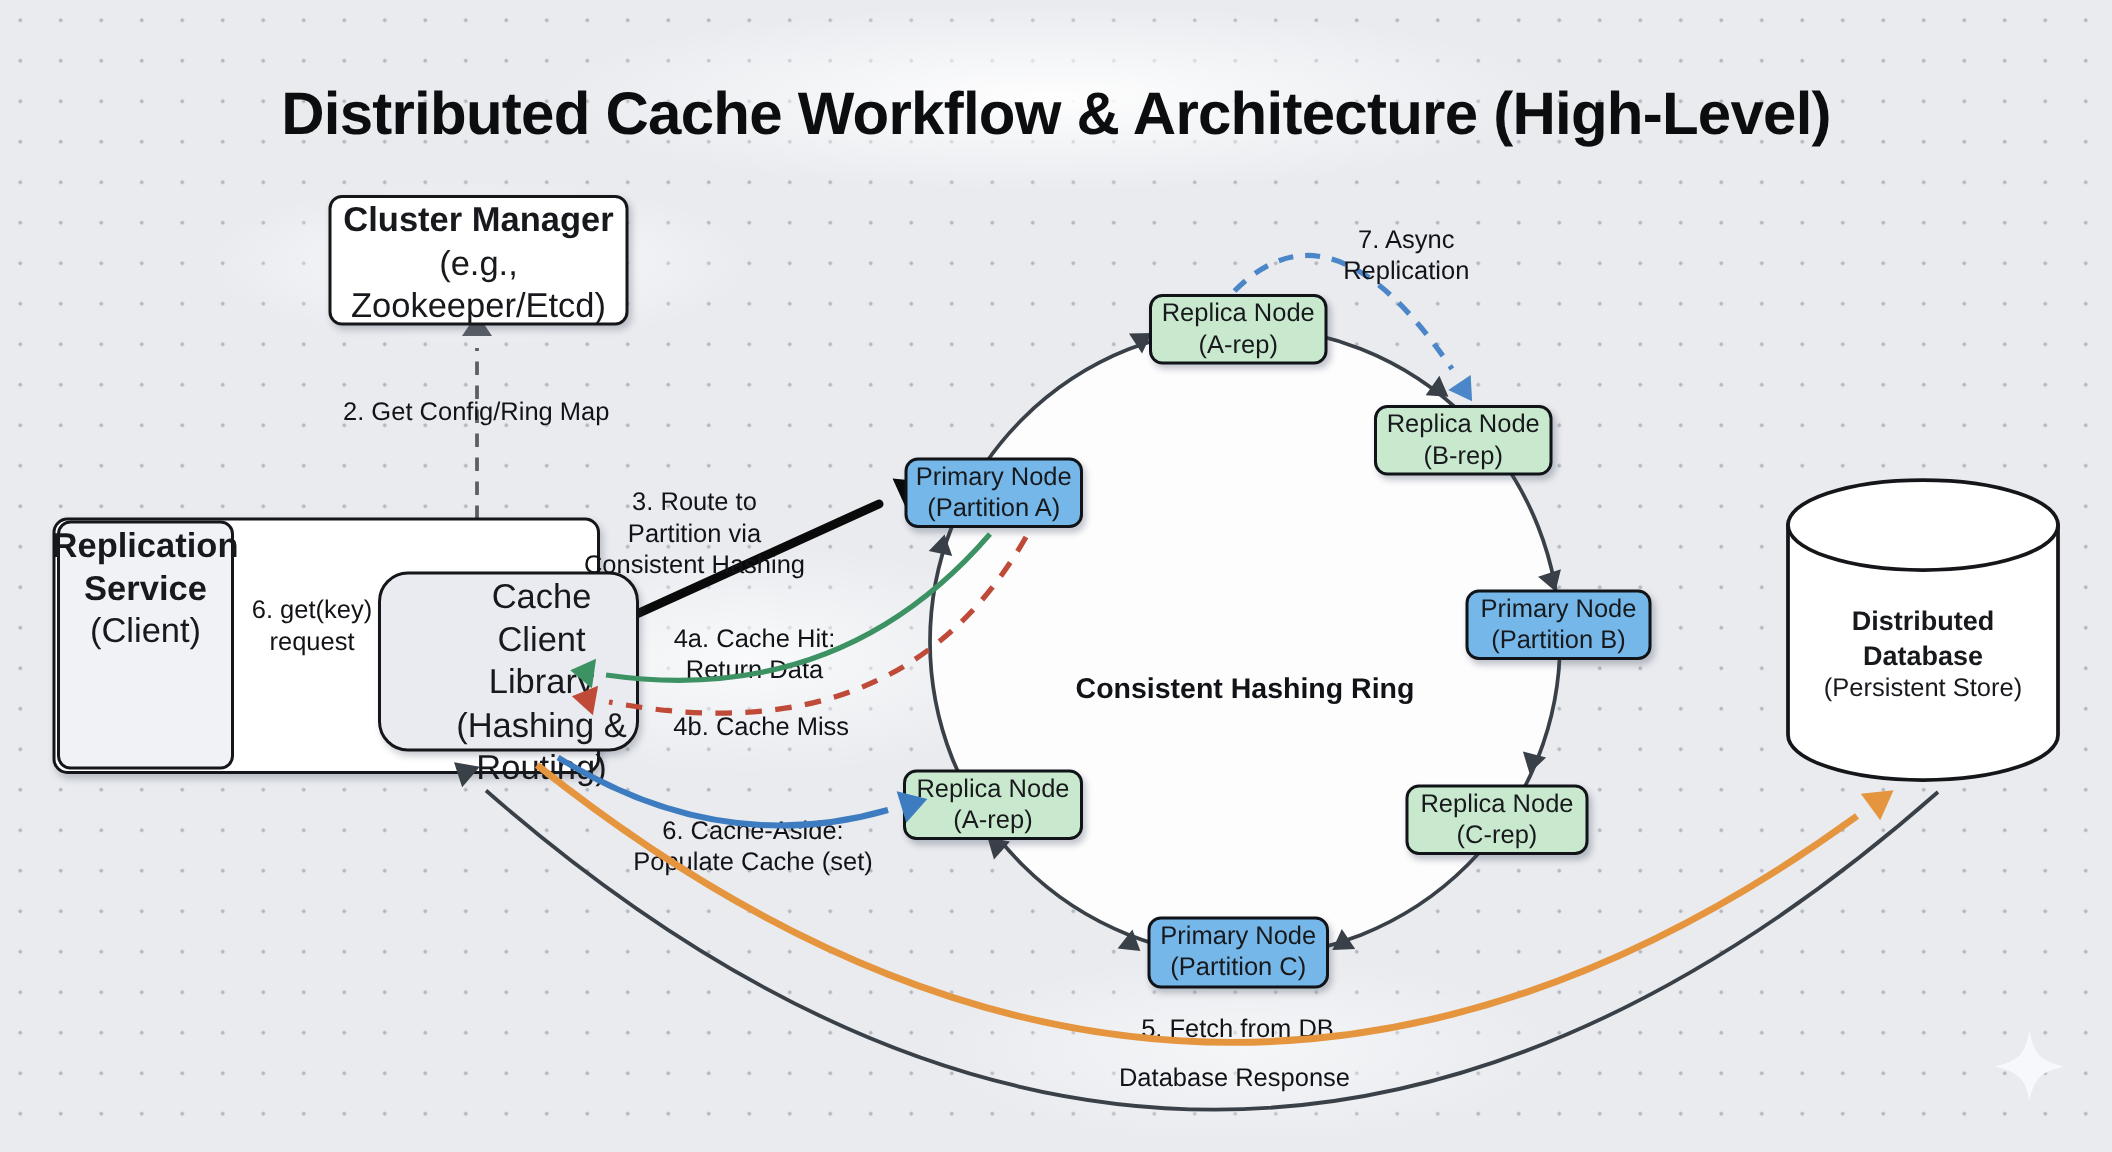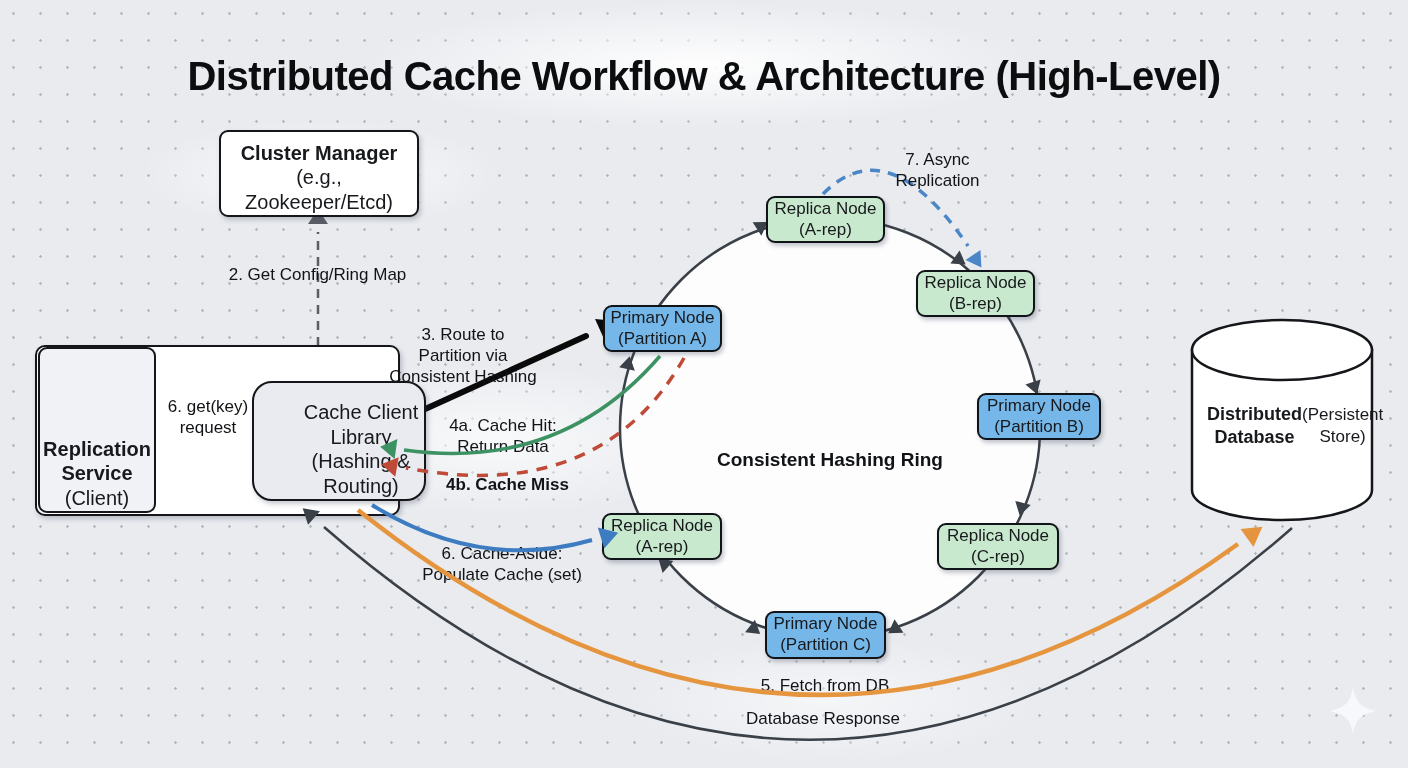--- a/index.html
+++ b/index.html
@@ -18,38 +18,38 @@
   }
   .abs{position:absolute;}
   svg.layer{position:absolute;left:0;top:0;width:1408px;height:768px;}
   #page-title{
     left:0;top:54px;width:1408px;text-align:center;
     font-size:40px;font-weight:bold;letter-spacing:-0.5px;color:#0c0d0f;
   }
   .box{
     position:absolute;border:2px solid #141619;border-radius:9px;background:#ffffff;
     box-shadow:2px 3px 5px rgba(60,70,90,.28);
-    display:flex;flex-direction:column;align-items:center;justify-content:flex-end;
-    text-align:center;font-size:20px;line-height:1.24;
+    display:flex;flex-direction:column;align-items:center;justify-content:flex-start;
+    text-align:center;font-size:23px;line-height:1.24;
   }
   .box .b{font-weight:bold;}
   .node{
     position:absolute;border:2.5px solid #101317;border-radius:9px;
     box-shadow:2px 3px 4px rgba(60,70,90,.3);
     display:flex;flex-direction:column;align-items:center;justify-content:center;
     text-align:center;font-size:17px;line-height:1.22;
   }
   .node.primary{background:#74b7e8;text-align:right;}
   .node.replica{background:#c9e9cf;}
   .lbl{position:absolute;font-size:17px;line-height:1.24;text-align:center;color:#111316;}
   .lbl.bold{font-weight:bold;font-size:19px;margin-top:48px;}
   #container-client{background:#ffffff;}
   #box-app-service{background:#f1f2f5;box-shadow:none;}
   #box-cache-client{background:#e9ebf0;border-radius:20px;padding-left:44px;}
-  #db-text{position:absolute;display:flex;flex-direction:row;align-items:center;
+  #db-text{position:absolute;display:flex;flex-direction:column;align-items:center;
     text-align:center;font-size:17px;line-height:1.26;}
 </style>
 </head>
 <body>
 
 <div id="canvas">
 
   <svg class="layer">
 
     <circle cx="830" cy="428" r="210" fill="#fdfdfe" stroke="#3a4047" stroke-width="2.5"></circle>
@@ -148,21 +148,21 @@
 
   <div id="db-text" style="left:1207px;top:403px;width:150px;">
     <span class="b" style="font-weight:bold;font-size:18px;">Distributed Database</span>
     <span>(Persistent Store)</span>
   </div>
 
   <div class="lbl" style="left:156px;top:396px;width:104px;">6. get(key) request</div>
   <div class="lbl" style="left:200px;top:264px;width:235px;">2. Get Config/Ring Map</div>
   <div class="lbl" style="left:388px;top:300px;width:150px;margin-top:24px;">3. Route to Partition via Consistent Hashing</div>
   <div class="lbl" style="left:428px;top:415px;width:150px;">4a. Cache Hit: Return Data</div>
-  <div class="lbl" style="left:435px;top:474px;width:145px;font-weight:bold;">4b. Cache Miss</div>
+  <div class="lbl" style="left:435px;top:474px;width:145px;">4b. Cache Miss</div>
   <div class="lbl" style="left:422px;top:543px;width:160px;">6. Cache-Aside: Populate Cache (set)</div>
   <div class="lbl" style="left:885px;top:149px;width:105px;">7. Async Replication</div>
   <div class="lbl" style="left:750px;top:675px;width:150px;">5. Fetch from DB</div>
   <div class="lbl" style="left:738px;top:708px;width:170px;">Database Response</div>
 
   <svg class="layer" style="pointer-events:none;">
 
     <g>
       <path d="M 660,356 Q 560,472 404,450" fill="none" stroke="#3d9263" stroke-width="3.5"></path>
       <path d="M0,-10 L16,0 L0,10 Z" transform="translate(396,449) rotate(188)" fill="#3d9263"></path>

